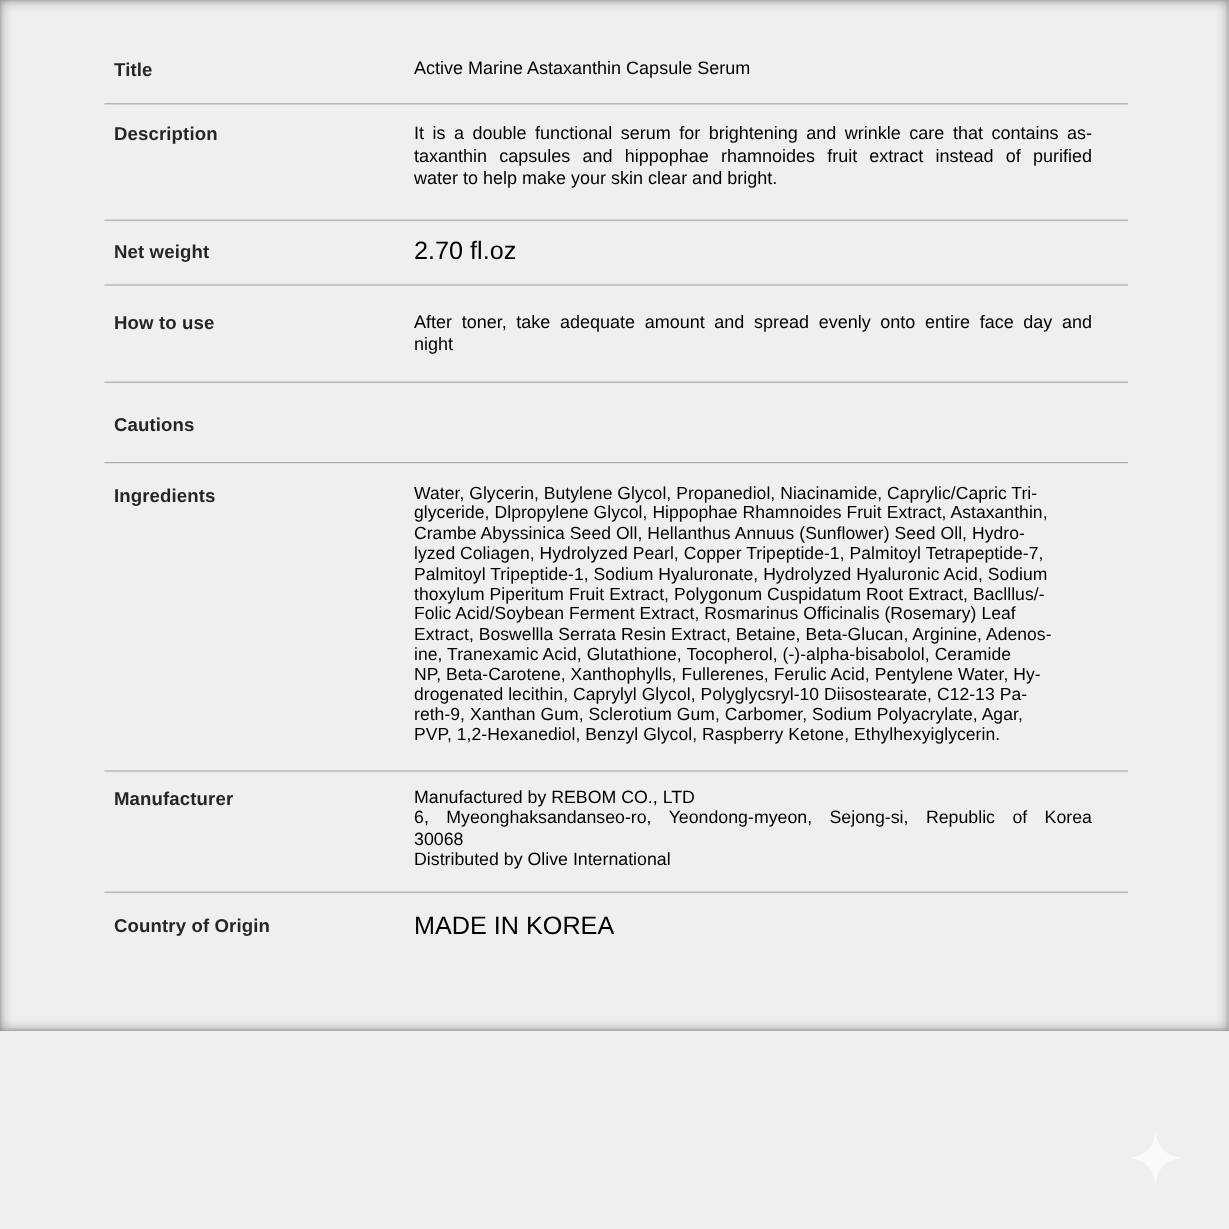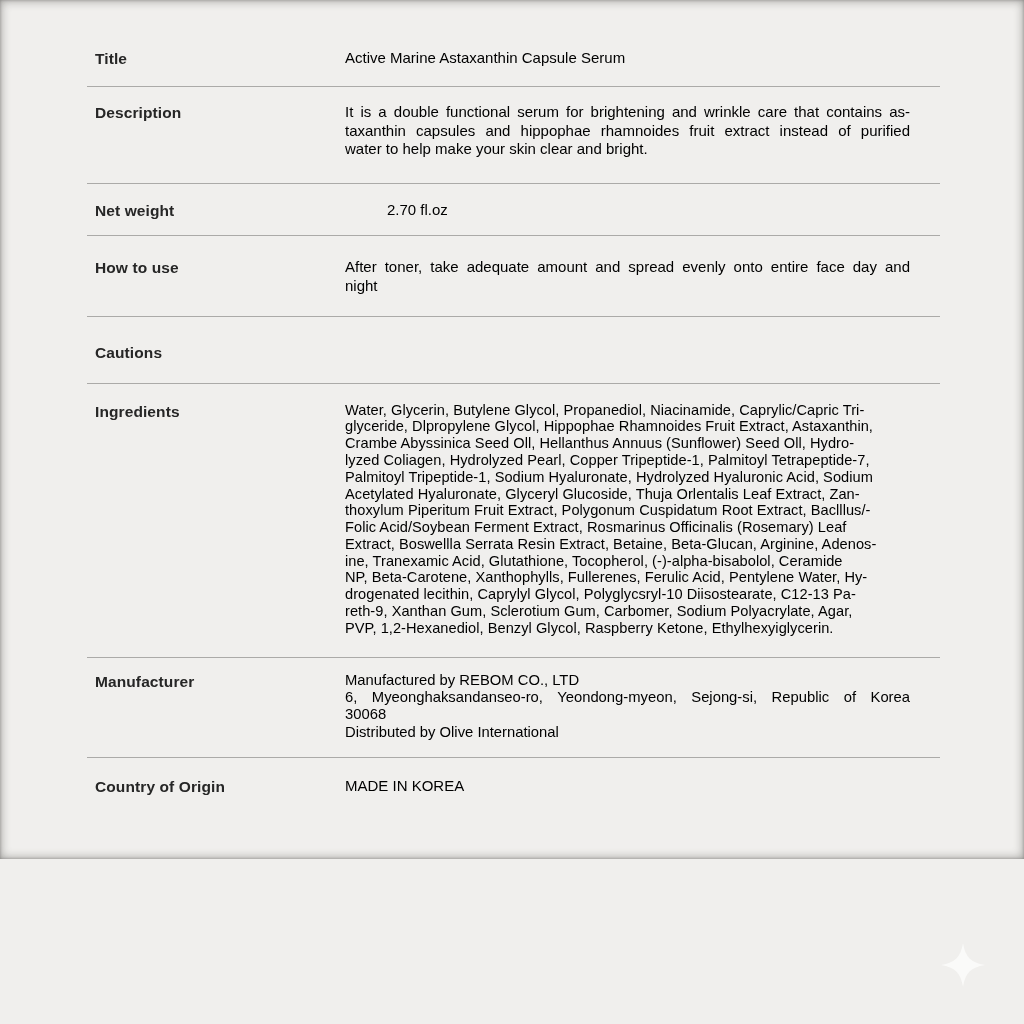--- a/index.html
+++ b/index.html
@@ -58,32 +58,32 @@
     color: #000000;
   }
   .line { min-height: 1em; }
   .line.just {
     text-align: justify;
     text-align-last: justify;
   }
   
   .row-title            { padding: 19px 0 18px; }
   .row-description      { padding: 16px 0 24px; }
-  .row-net-weight       { padding: 17px 0 15px; gap: 42px; }
+  .row-net-weight       { padding: 17px 0 15px; }
   .row-how-to-use       { padding: 22px 0 20px; }
   .row-cautions         { padding: 26px 0 21px; }
   .row-ingredients      { padding: 18px 0 20px; }
   .row-manufacturer     { padding: 14px 0 16px; }
   .row-country-of-origin{ padding: 19px 0 30px; }
 
   .row-cautions .value      { font-size: 14.7px; line-height: 16.4px; }
   .row-ingredients .value   { font-size: 14.6px; line-height: 16.8px; letter-spacing: 0.05px; }
   .row-manufacturer .value  { font-size: 14.8px; line-height: 17.4px; }
   .row-net-weight .value,
-  .row-country-of-origin .value { font-size: 15px; }
+  .row-country-of-origin .value { font-size: 21px; }
 
   .sparkle {
     position: absolute;
     left: 939px;
     top: 941px;
     width: 48px;
     height: 48px;
     z-index: 2;
   }
 </style>
@@ -123,21 +123,20 @@
     <div class="label">Cautions</div>
   </div>
       <div class="row row-ingredients">
     <div class="label">Ingredients</div>
     <div class="value">
           <div class="line">Water, Glycerin, Butylene Glycol, Propanediol, Niacinamide, Caprylic/Capric Tri-</div>
           <div class="line">glyceride, Dlpropylene Glycol, Hippophae Rhamnoides Fruit Extract, Astaxanthin,</div>
           <div class="line">Crambe Abyssinica Seed Oll, Hellanthus Annuus (Sunflower) Seed Oll, Hydro-</div>
           <div class="line">lyzed Coliagen, Hydrolyzed Pearl, Copper Tripeptide-1, Palmitoyl Tetrapeptide-7,</div>
           <div class="line">Palmitoyl Tripeptide-1, Sodium Hyaluronate, Hydrolyzed Hyaluronic Acid, Sodium</div>
-          <div class="line">Acetylated Hyaluronate, Glyceryl Glucoside, Thuja Orlentalis Leaf Extract, Zan-</div>
           <div class="line">thoxylum Piperitum Fruit Extract, Polygonum Cuspidatum Root Extract, Baclllus/-</div>
           <div class="line">Folic Acid/Soybean Ferment Extract, Rosmarinus Officinalis (Rosemary) Leaf</div>
           <div class="line">Extract, Boswellla Serrata Resin Extract, Betaine, Beta-Glucan, Arginine, Adenos-</div>
           <div class="line">ine, Tranexamic Acid, Glutathione, Tocopherol, (-)-alpha-bisabolol, Ceramide</div>
           <div class="line">NP, Beta-Carotene, Xanthophylls, Fullerenes, Ferulic Acid, Pentylene Water, Hy-</div>
           <div class="line">drogenated lecithin, Caprylyl Glycol, Polyglycsryl-10 Diisostearate, C12-13 Pa-</div>
           <div class="line">reth-9, Xanthan Gum, Sclerotium Gum, Carbomer, Sodium Polyacrylate, Agar,</div>
           <div class="line">PVP, 1,2-Hexanediol, Benzyl Glycol, Raspberry Ketone, Ethylhexyiglycerin.</div>
         </div>
   </div>

